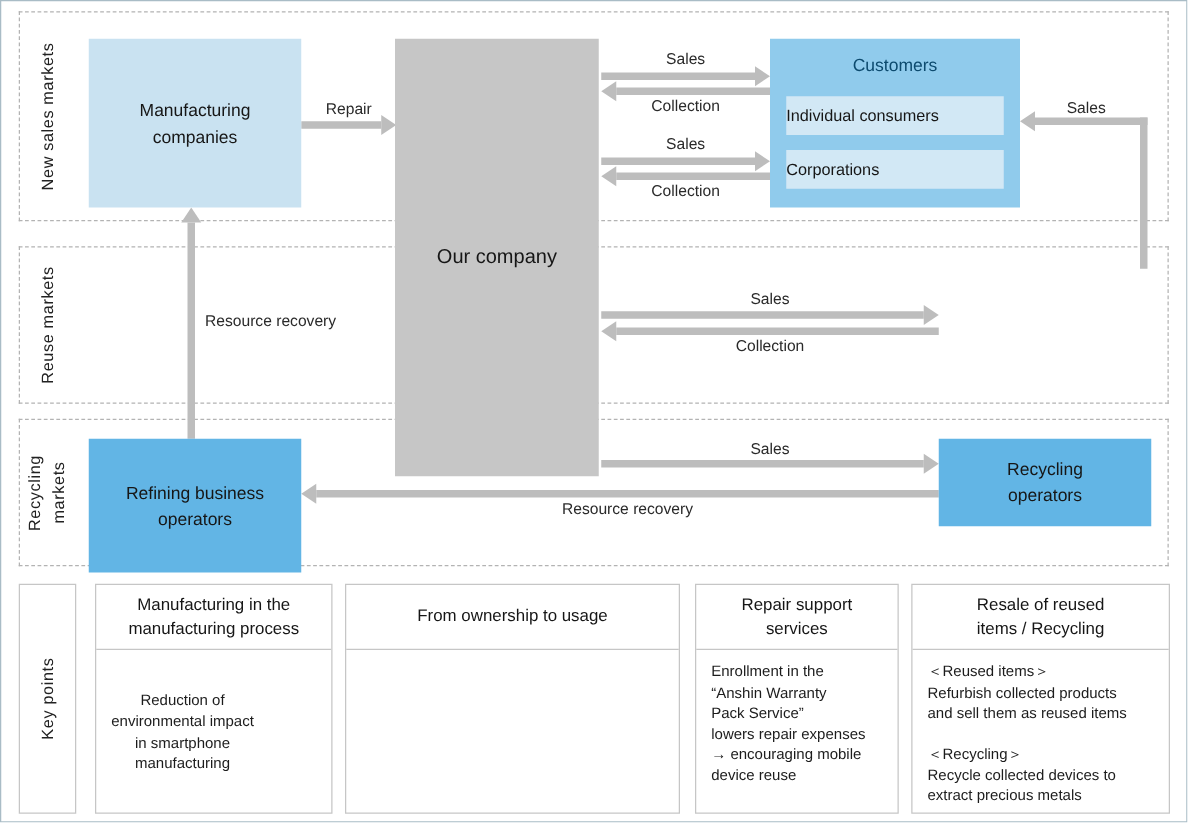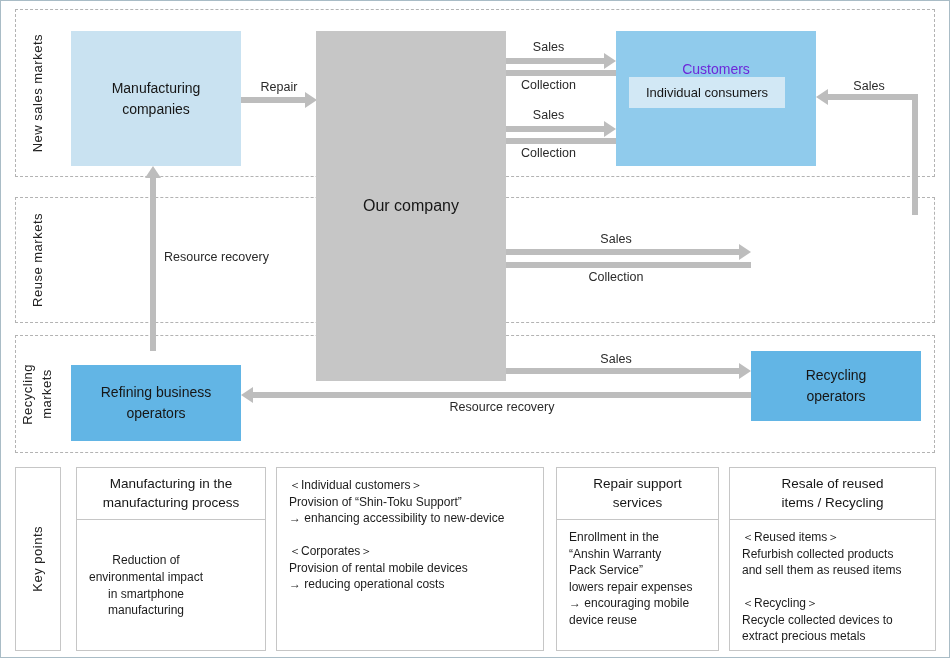--- a/index.html
+++ b/index.html
@@ -14,23 +14,23 @@
            font-size:13px; letter-spacing:0.5px; line-height:1.45; color:#222; text-align:center; }
 
   .node { position:absolute; display:flex; align-items:center; justify-content:center; text-align:center; }
   .node-label { white-space:pre-line; font-size:14px; line-height:1.5; color:#161616; }
   .n-light  { background:#c9e2f1; }
   .n-gray   { background:#c6c6c6; }
   .n-gray .node-label { font-size:16px; }
   .n-mid    { background:#90cbec; }
   .n-strong { background:#62b5e5; }
 
-  .cust-title { position:absolute; top:13px; left:0; width:100%; text-align:center; font-size:14px; color:#6d28d9;margin-top:17px; }
-  .subbox { position:absolute; left:13px; width:156px; height:31px; background:#d2e8f5;
-            display:flex; align-items:center; justify-content:center; font-size:13px; color:#161616; }
+  .cust-title { position:absolute; top:13px; left:0; width:100%; text-align:center; font-size:14px; color:#0c4a6e; }
+  .subbox { position:absolute; left:13px; width:174px; height:31px; background:#d2e8f5;
+            display:flex; align-items:center; justify-content:flex-start; font-size:13px; color:#161616; }
 
   .sh { position:absolute; background:#bdbdbd; }
   .ah { position:absolute; width:0; height:0; }
   .ah-r { border-top:8px solid transparent; border-bottom:8px solid transparent; border-left:12px solid #bdbdbd; }
   .ah-l { border-top:8px solid transparent; border-bottom:8px solid transparent; border-right:12px solid #bdbdbd; }
   .ah-u { border-left:8px solid transparent; border-right:8px solid transparent; border-bottom:12px solid #bdbdbd; }
 
   .alabel { position:absolute; font-size:12.5px; color:#2a2a2a; text-align:center; white-space:nowrap; }
   .alabel.left { text-align:left; }
 
@@ -104,33 +104,36 @@
 
   <div class="ah ah-l" style="left:240px;top:386px"></div>
   <div class="sh" style="left:252px;top:391px;width:498px;height:6px"></div>
   <div class="alabel" style="left:252px;top:399px;width:498px">Resource recovery</div>
 
   <div class="node n-light" style="left:70px;top:30px;width:170px;height:135px">
     <span class="node-label">Manufacturing
 companies</span>
   </div>
 
-  <div class="node n-gray" style="left:315px;top:30px;width:190px;height:350px">
+  <div class="node n-gray" style="left:315px;top:30px;width:163px;height:350px">
     <span class="node-label">Our company</span>
   </div>
 
   <div class="node n-mid" style="left:615px;top:30px;width:200px;height:135px;display:block">
     <div class="cust-title">Customers</div>
     <div class="subbox" style="top:46px">
       <span>Individual consumers</span>
     </div>
+    <div class="subbox" style="top:89px">
+      <span>Corporations</span>
+    </div>
   </div>
 
 
-  <div class="node n-strong" style="left:70px;top:364px;width:170px;height:76px">
+  <div class="node n-strong" style="left:70px;top:350px;width:170px;height:107px">
     <span class="node-label">Refining business
 operators</span>
   </div>
 
   <div class="node n-strong" style="left:750px;top:350px;width:170px;height:70px">
     <span class="node-label">Recycling
 operators</span>
   </div>
 
   <div class="vwrap kp-label-box" style="left:14px;top:466px;width:46px;height:184px">
@@ -140,27 +143,21 @@
   <div class="kp-col" style="left:75px;width:190px">
     <div class="kp-head">Manufacturing in the
 manufacturing process</div>
     <div class="kp-body vcenter">Reduction of
 environmental impact
 in smartphone
 manufacturing</div>
   </div>
 
   <div class="kp-col" style="left:275px;width:268px">
-    <div class="kp-body">＜Individual customers＞
-Provision of “Shin-Toku Support”
-→ enhancing accessibility to new-device
-
-＜Corporates＞
-Provision of rental mobile devices
-→ reducing operational costs</div>
+    <div class="kp-head">From ownership to usage</div>
   </div>
 
   <div class="kp-col" style="left:728px;width:207px">
     <div class="kp-head">Resale of reused
 items / Recycling</div>
     <div class="kp-body">＜Reused items＞
 Refurbish collected products
 and sell them as reused items
 
 ＜Recycling＞

